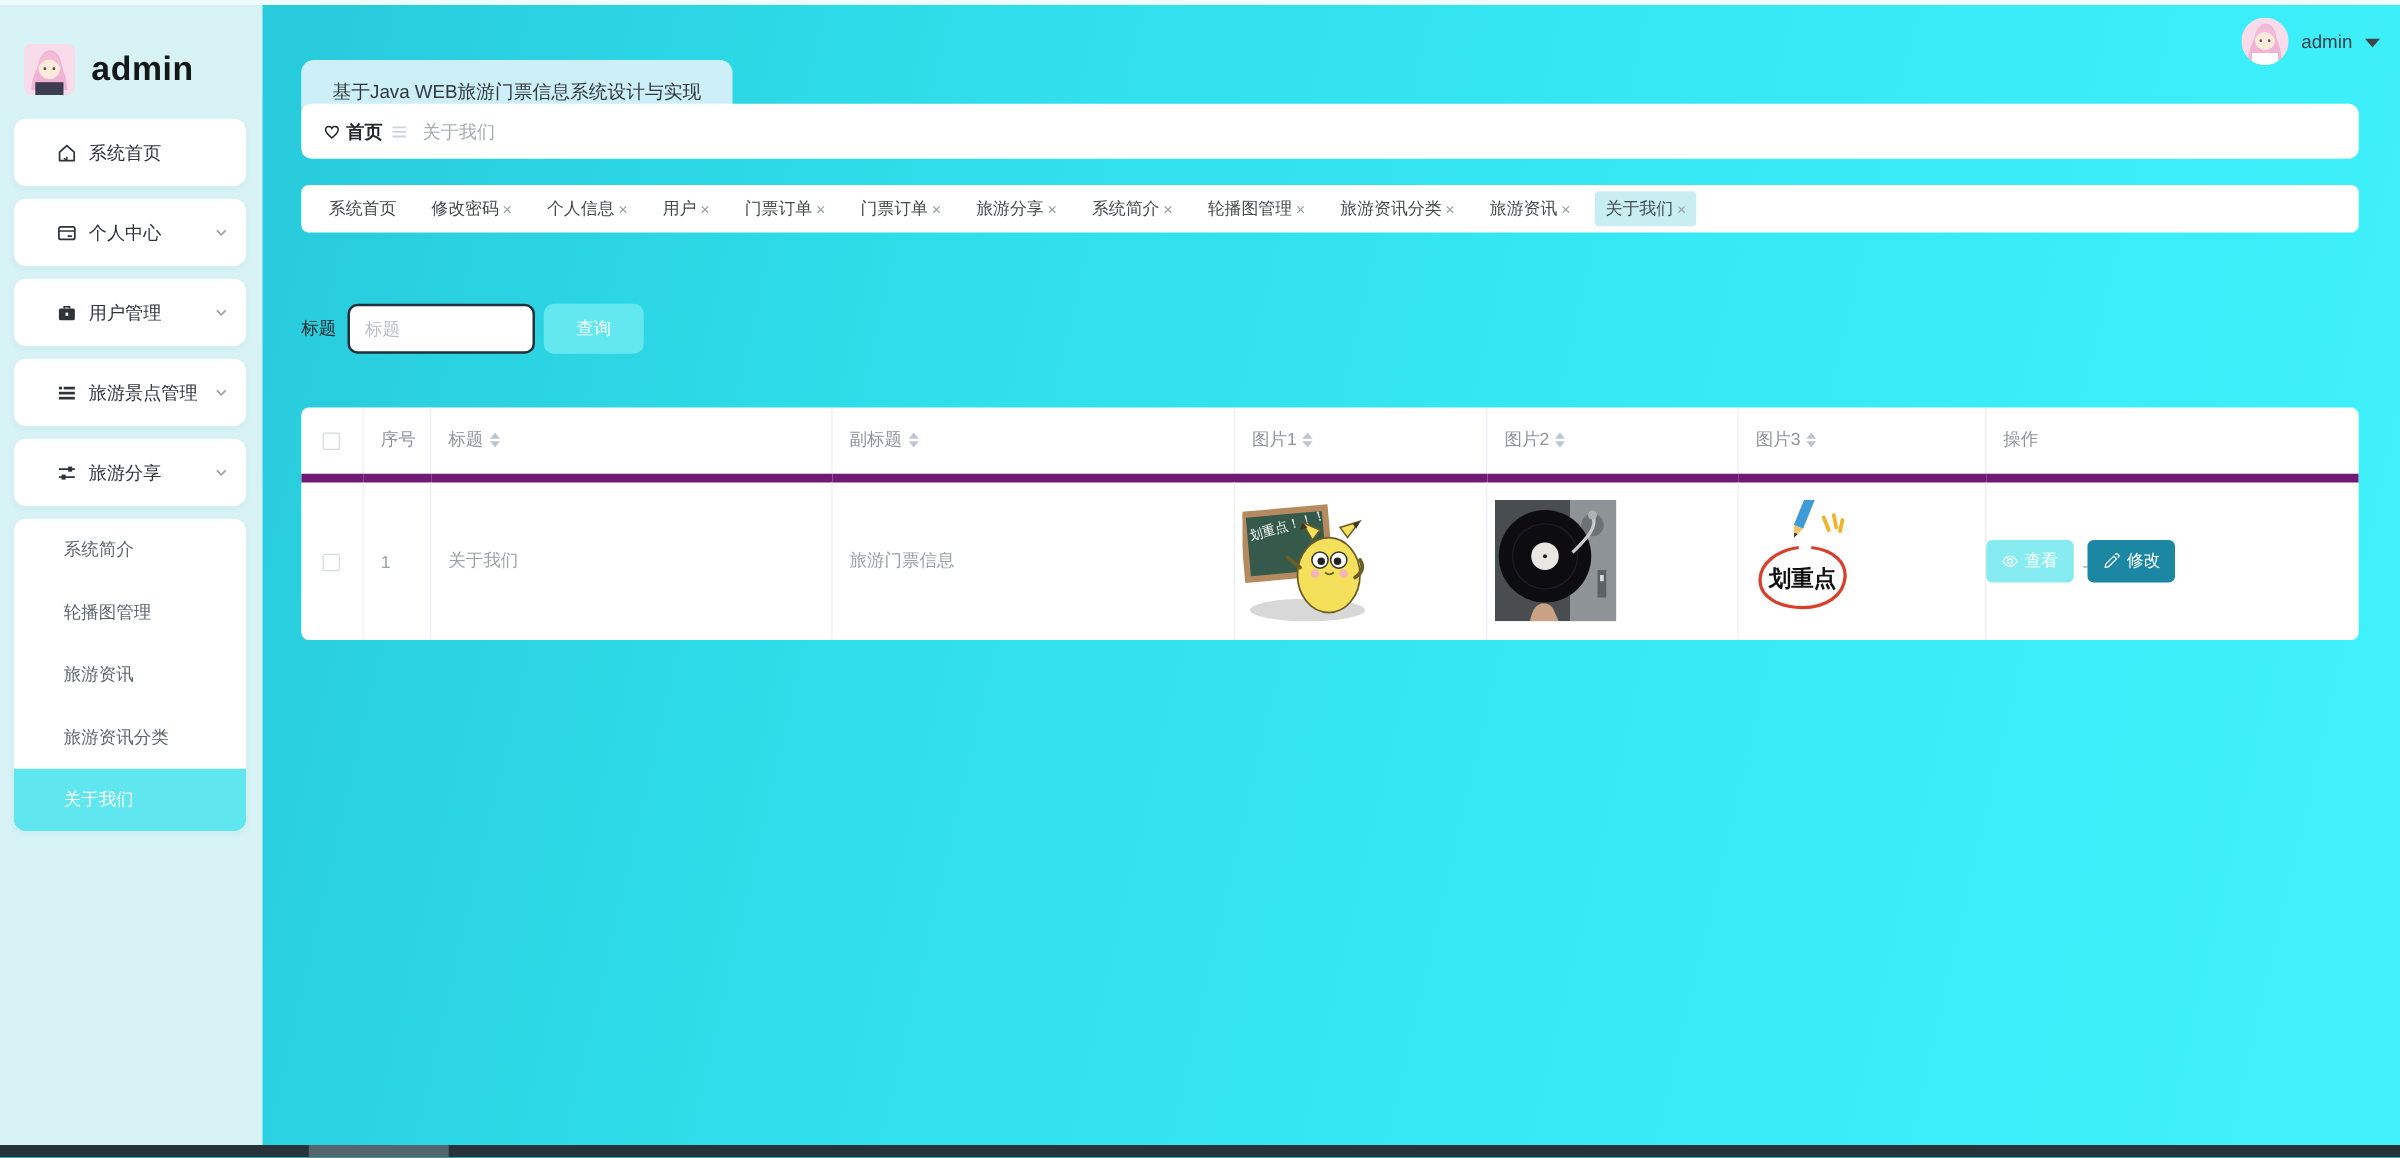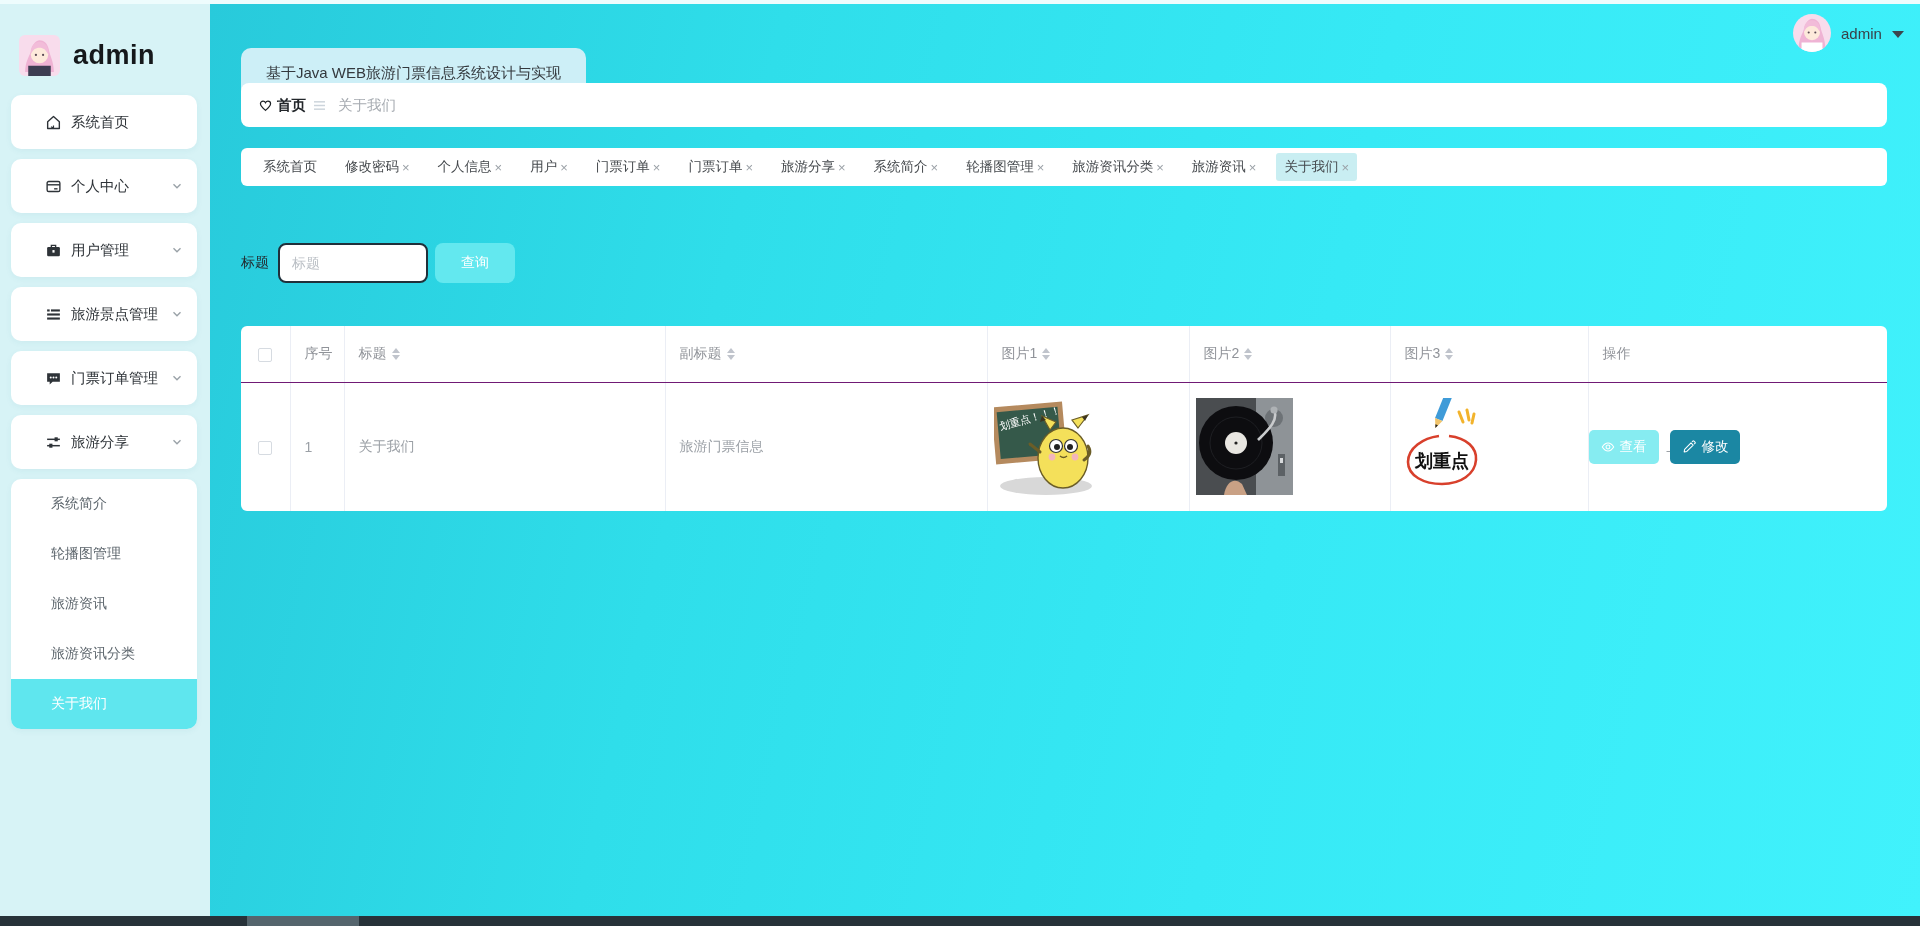--- a/index.html
+++ b/index.html
@@ -62,21 +62,21 @@
   .search-input { width:150px; height:40px; border:2px solid #20303a; border-radius:8px;
     padding:0 12px; font-size:14px; color:#333; outline:none; background:#fff; }
   .search-input::placeholder { color:#b9bec4; }
   .search-btn { width:80px; height:40px; margin-left:7px; background:#63e8ef; color:#fff;
     border:none; border-radius:8px; font-size:14px; cursor:pointer;
     font-family:"Liberation Sans","DejaVu Sans",sans-serif; }
 
   
   .tablebox { position:absolute; left:31px; top:322px; right:33px; background:#fff; border-radius:6px; overflow:hidden; }
   table { width:100%; border-collapse:collapse; table-layout:fixed; }
-  th, td { border-right:1px solid #ebeef5; border-bottom:1px solid #701a75; text-align:left;
+  th, td { border-right:1px solid #ebeef5; border-bottom:7px solid #701a75; text-align:left;
     padding-left:14px; font-weight:normal; }
   th:last-child, td:last-child { border-right:none; }
   tr.body-row td { border-bottom:none; }
   th { height:56px; font-size:14px; color:#909399; }
   td { height:129px; font-size:14px; color:#9ba0a6; }
   .cell-center { text-align:center; padding-left:0; }
   .th-inner { display:flex; align-items:center; gap:5px; }
   .checkbox { display:inline-block; width:14px; height:14px; border:1px solid #d6dbe1;
     border-radius:2px; background:#fff; vertical-align:middle; cursor:pointer; }
   .sort-caret { display:inline-flex; flex-direction:column; gap:2px; cursor:pointer; }
@@ -174,36 +174,20 @@
           </svg>
       </span>
       <span class="mi-label">旅游景点管理</span>
       <span class="mi-caret">
         <svg viewBox="0 0 12 12" width="12" height="12">
             <path d="M2.5 4.3 L6 7.8 L9.5 4.3" fill="none" stroke="#9aa2a8" stroke-width="1.4"></path>
           </svg>
       </span>
     </div>
 
-    <div class="menu-card">
-      <span class="mi-icon">
-        <svg viewBox="0 0 16 16" width="17" height="17">
-            <path d="M2 3 H14 V11 H7.2 L4.4 13.6 V11 H2 Z" fill="#2e3338"></path>
-            <circle cx="5.4" cy="7" r="0.95" fill="#fff"></circle>
-            <circle cx="8" cy="7" r="0.95" fill="#fff"></circle>
-            <circle cx="10.6" cy="7" r="0.95" fill="#fff"></circle>
-          </svg>
-      </span>
-      <span class="mi-label">门票订单管理</span>
-      <span class="mi-caret">
-        <svg viewBox="0 0 12 12" width="12" height="12">
-            <path d="M2.5 4.3 L6 7.8 L9.5 4.3" fill="none" stroke="#9aa2a8" stroke-width="1.4"></path>
-          </svg>
-      </span>
-    </div>
 
     <div class="menu-card">
       <span class="mi-icon">
         <svg viewBox="0 0 16 16" width="17" height="17">
             <line x1="2" y1="5" x2="14" y2="5" stroke="#2e3338" stroke-width="1.4"></line>
             <rect x="9" y="3.1" width="3" height="3.8" fill="#2e3338"></rect>
             <line x1="2" y1="11" x2="14" y2="11" stroke="#2e3338" stroke-width="1.4"></line>
             <rect x="4" y="9.1" width="3" height="3.8" fill="#2e3338"></rect>
           </svg>
       </span>

